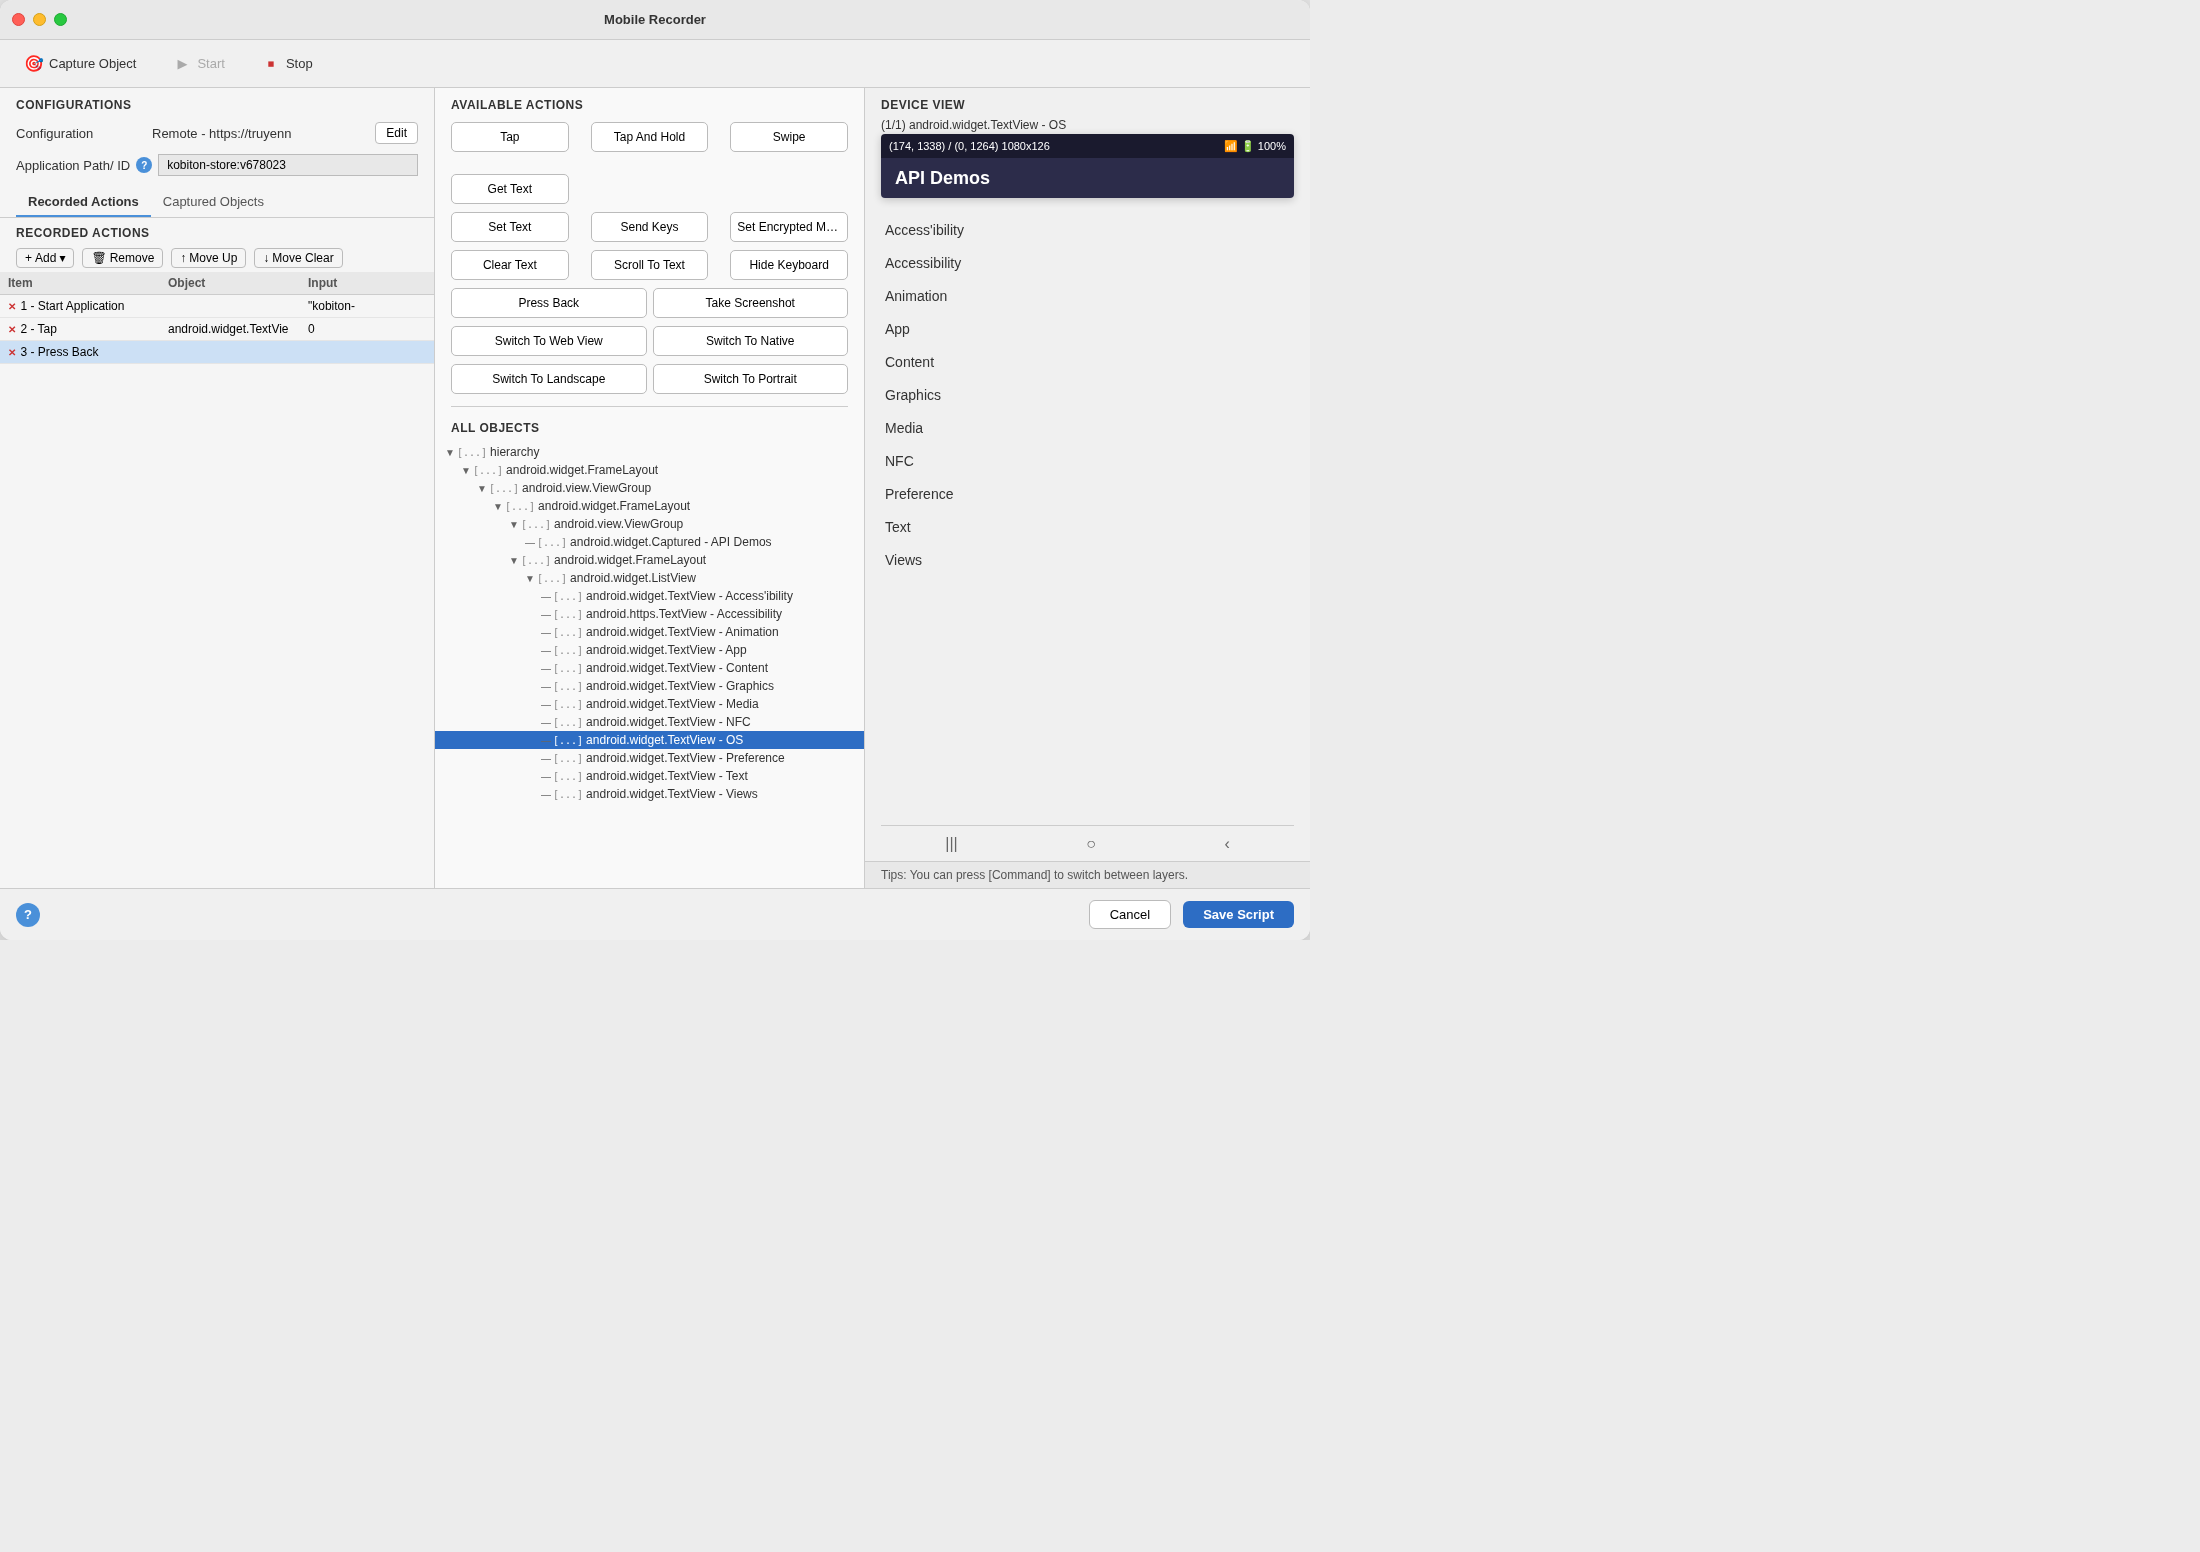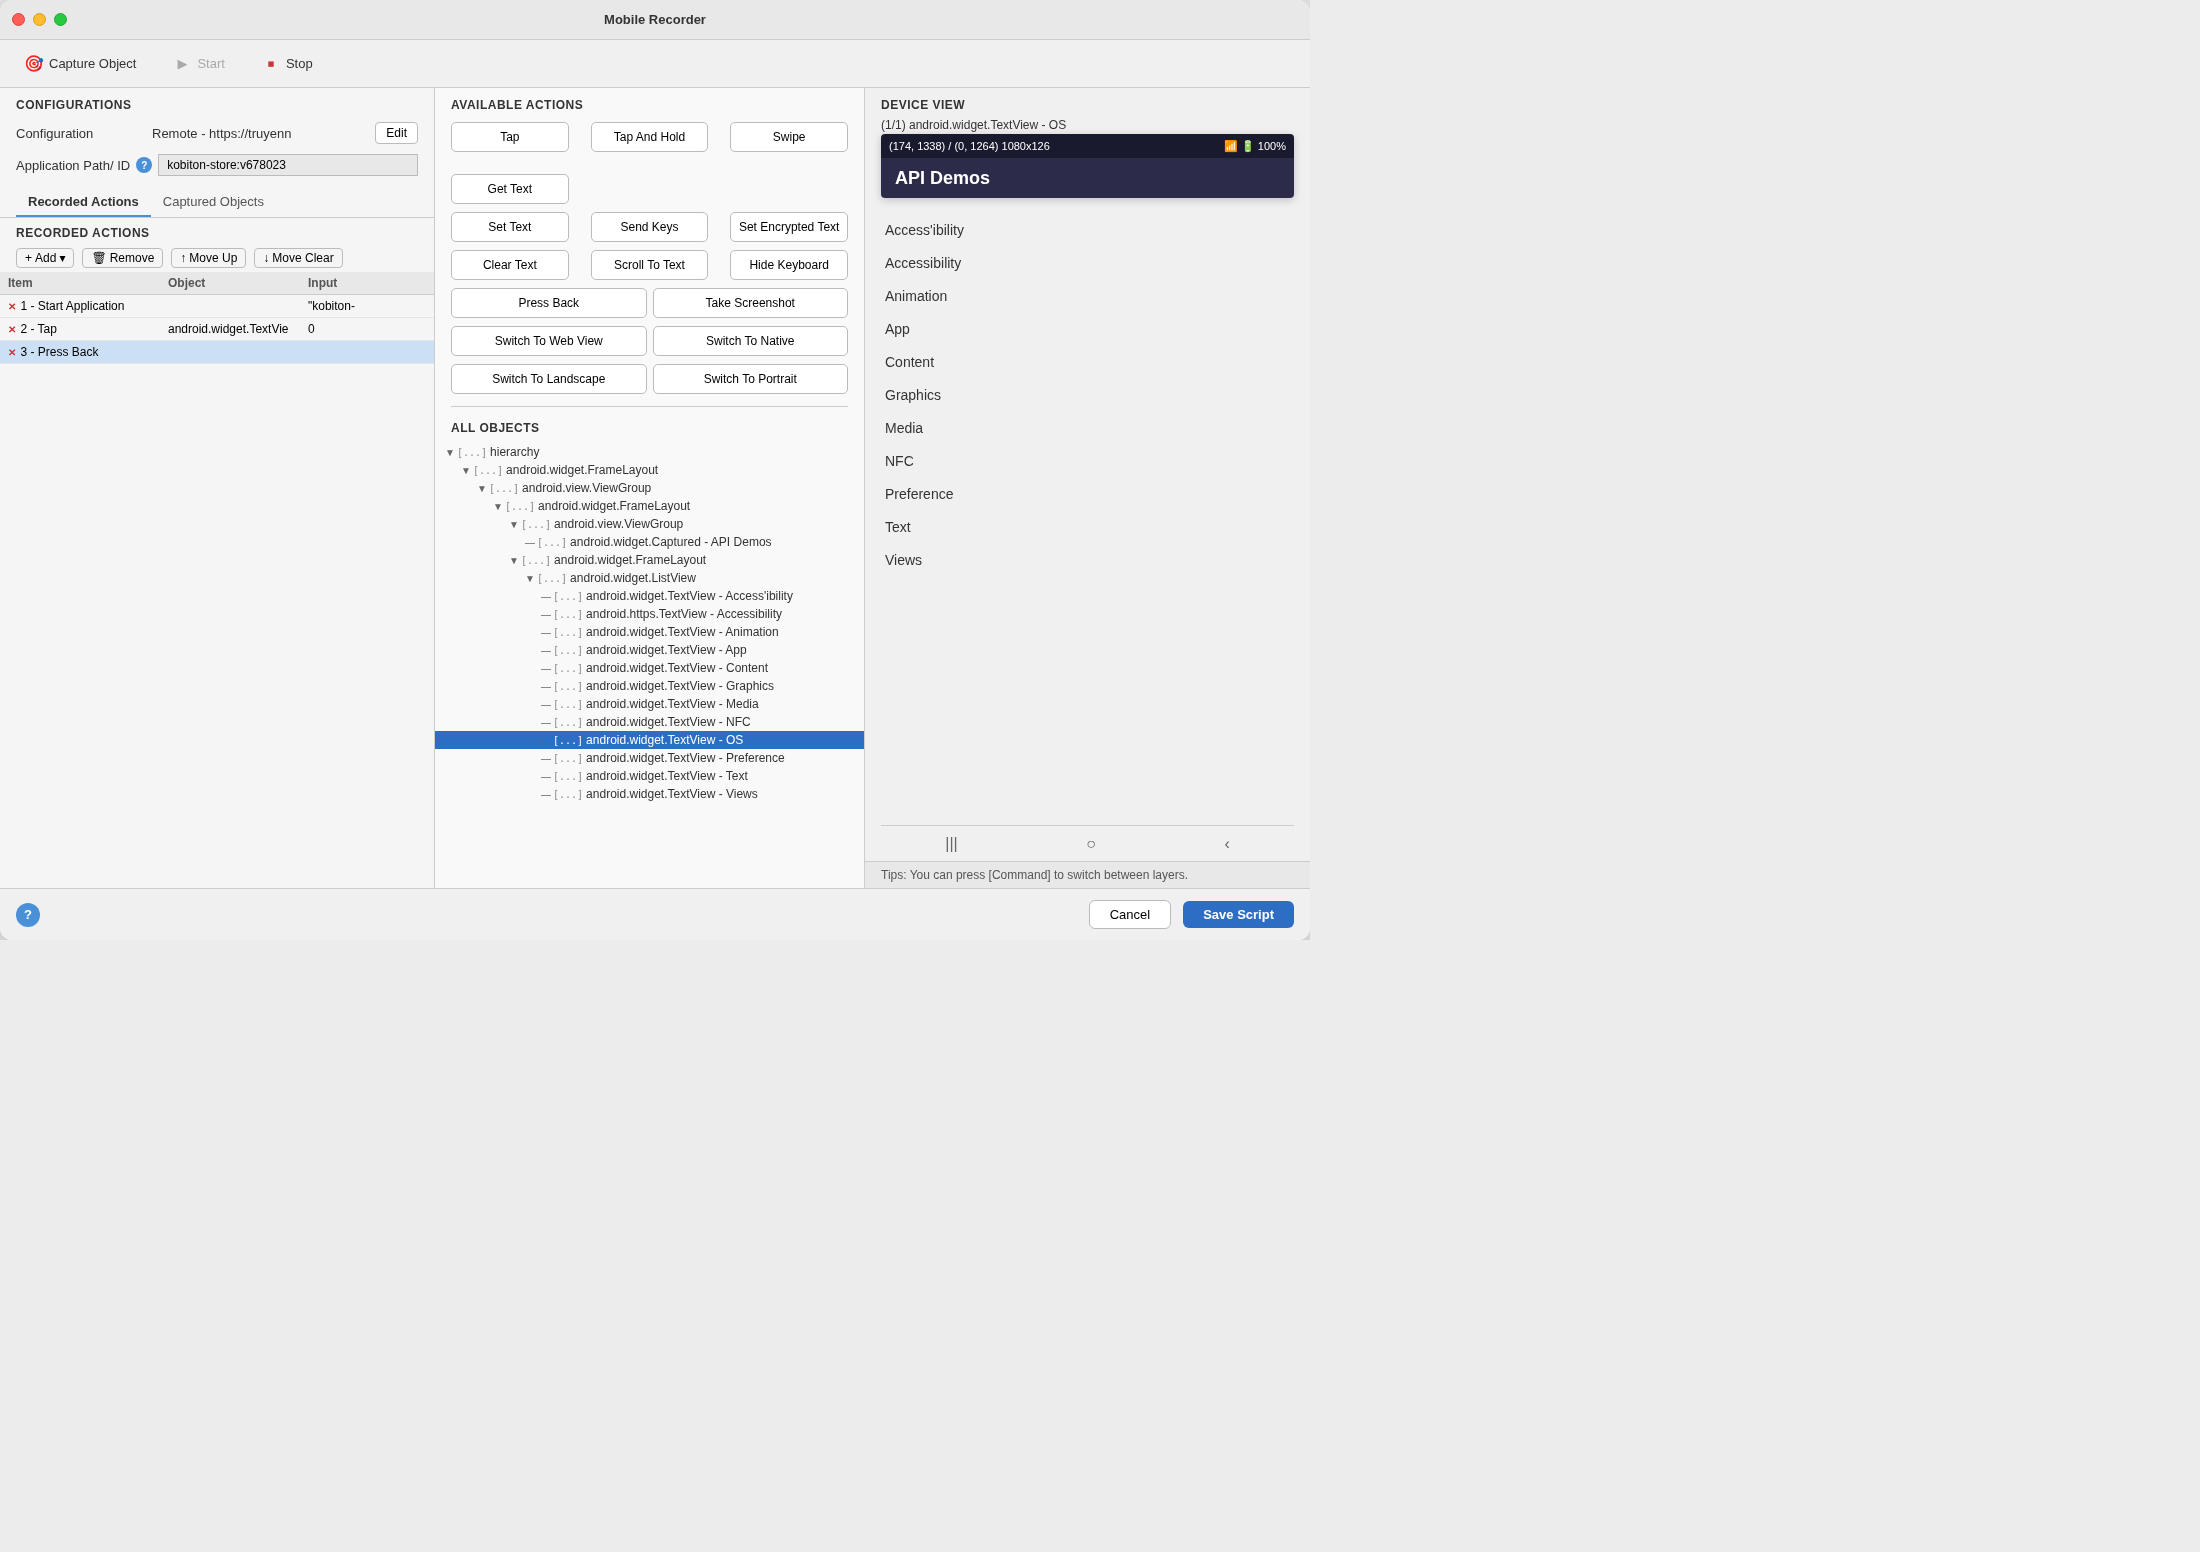--- a/index.html
+++ b/index.html
@@ -548,21 +548,21 @@
       <div class="actions-grid">
         <button class="action-btn">Tap</button>
         <button class="action-btn">Tap And Hold</button>
         <button class="action-btn">Swipe</button>
         <button class="action-btn">Get Text</button>
       </div>
 
       <div class="actions-grid">
         <button class="action-btn">Set Text</button>
         <button class="action-btn">Send Keys</button>
-        <button class="action-btn">Set Encrypted Text</button>
+        <button class="action-btn">Set Encrypted Move</button>
       </div>
 
       <div class="actions-grid">
         <button class="action-btn">Clear Text</button>
         <button class="action-btn">Scroll To Text</button>
         <button class="action-btn">Hide Keyboard</button>
       </div>
 
       <div class="actions-row">
         <button class="action-btn">Press Back</button>

